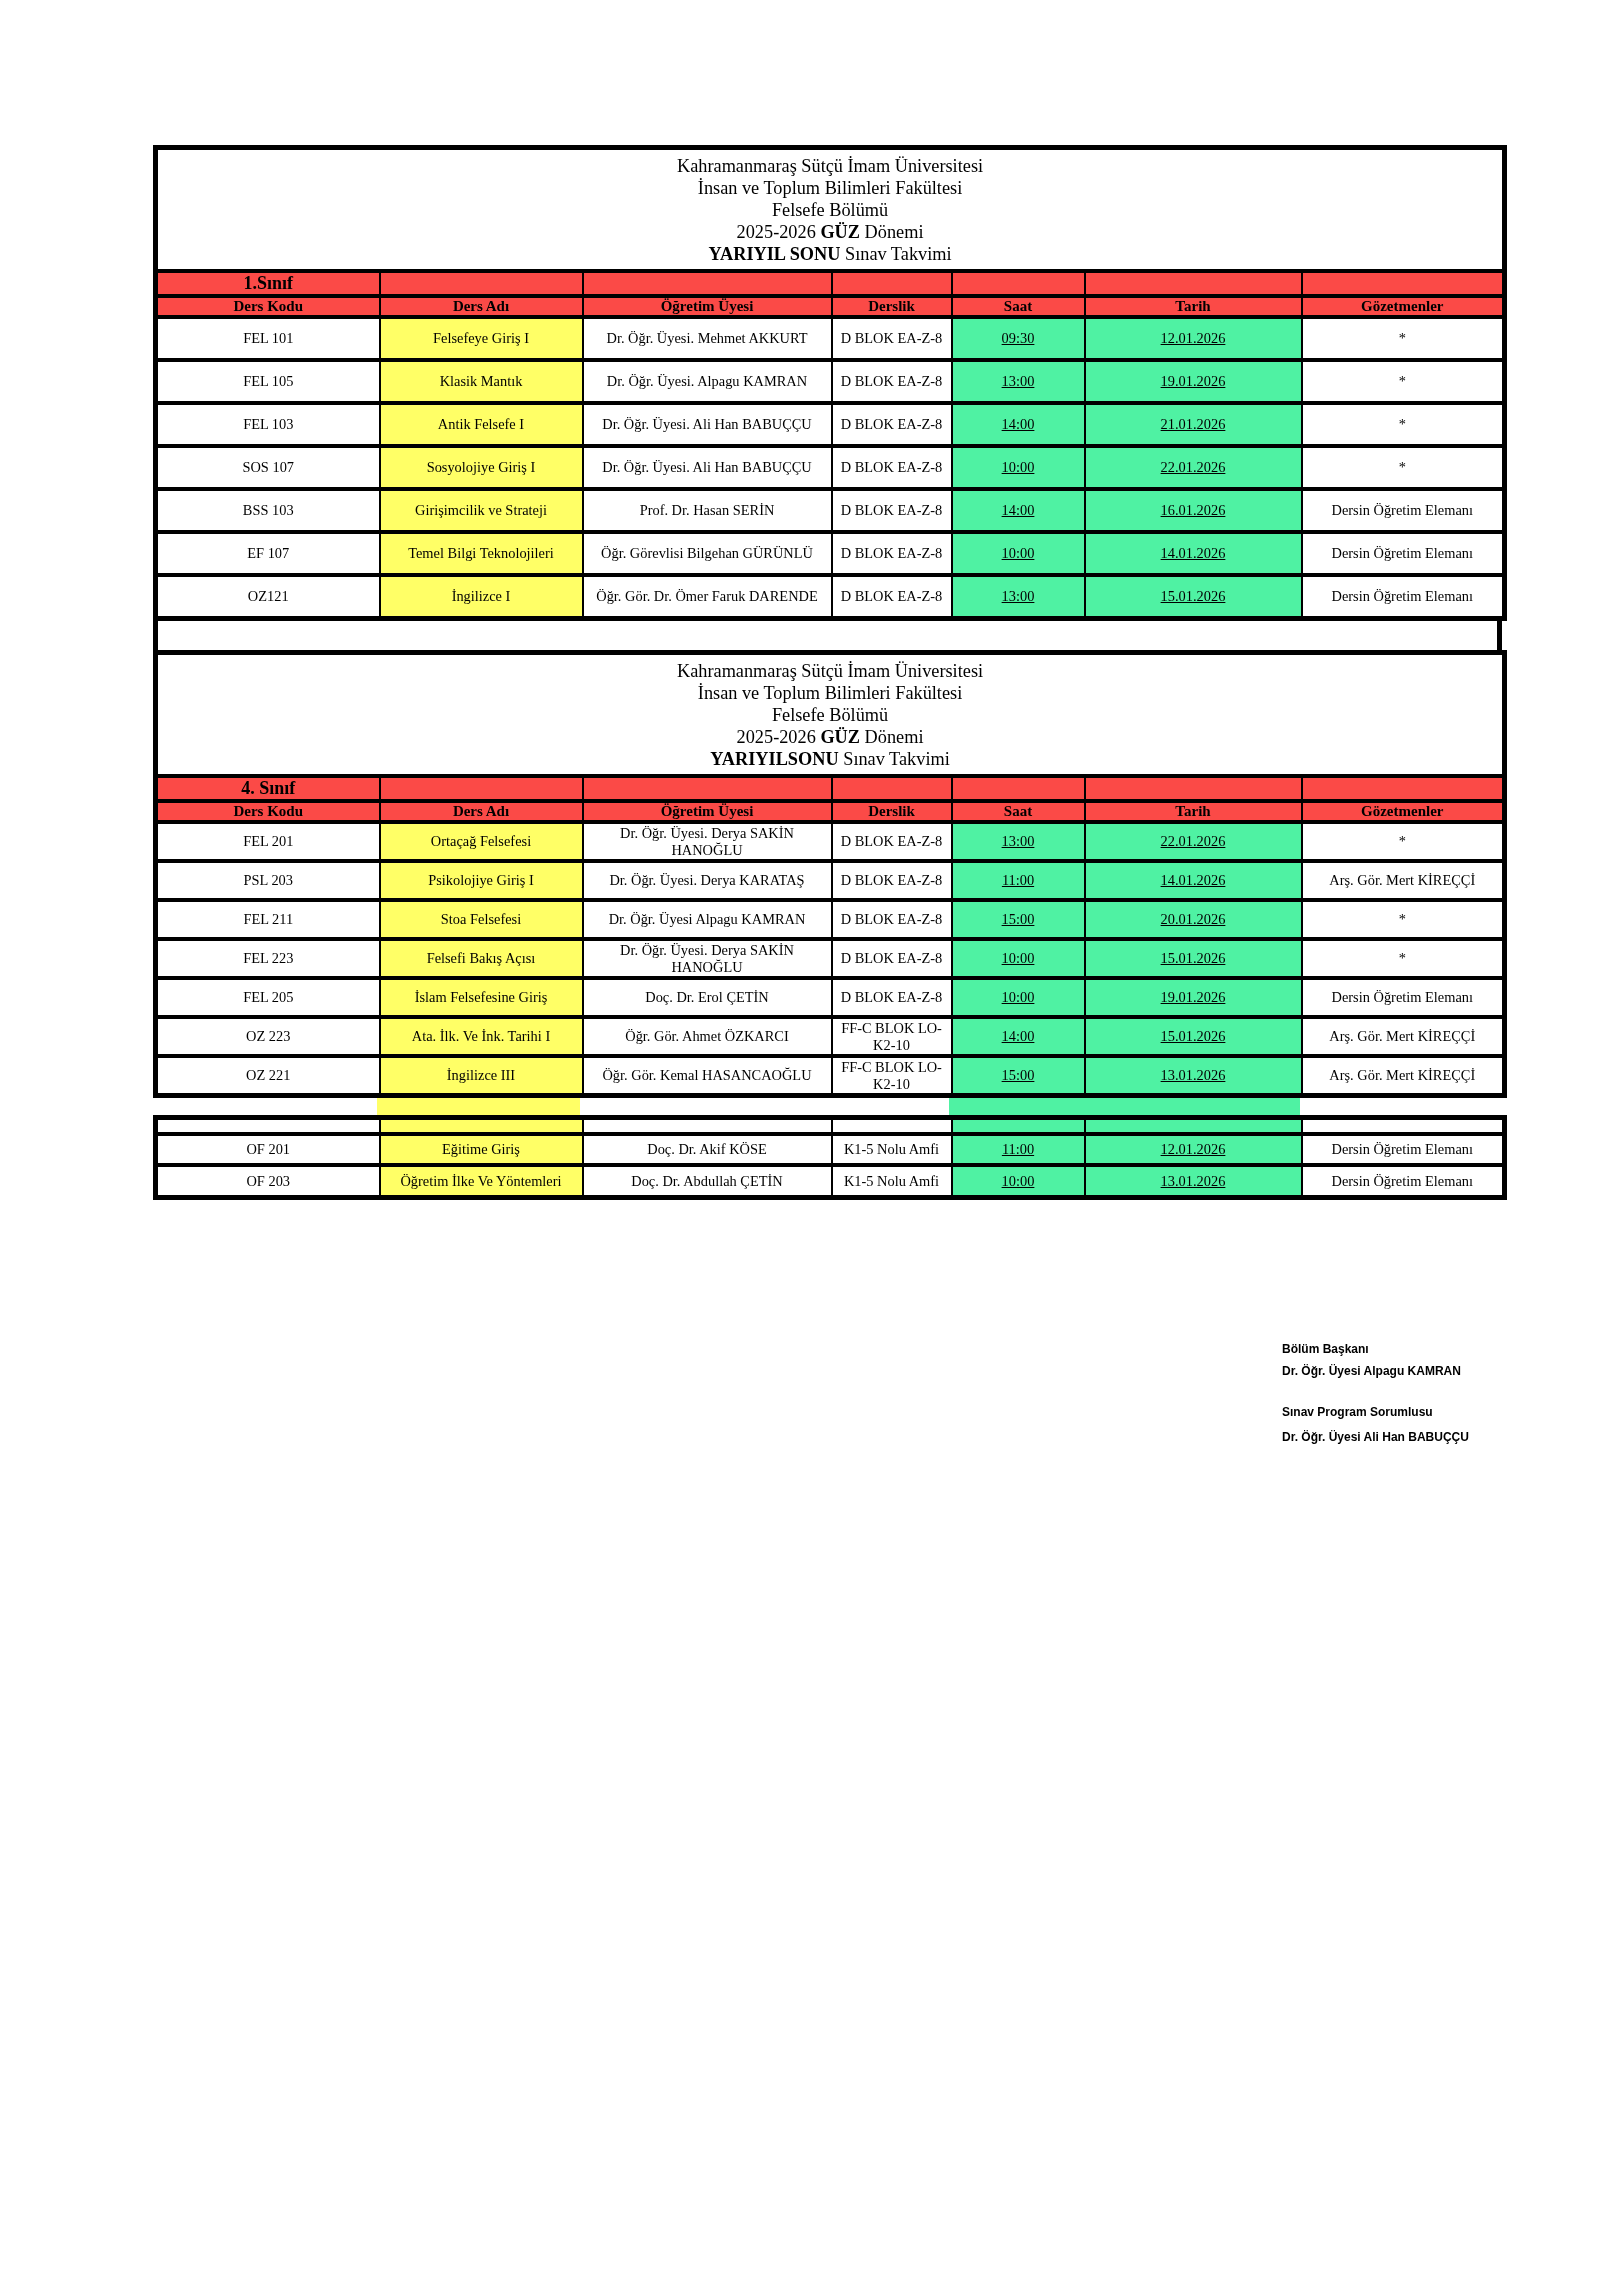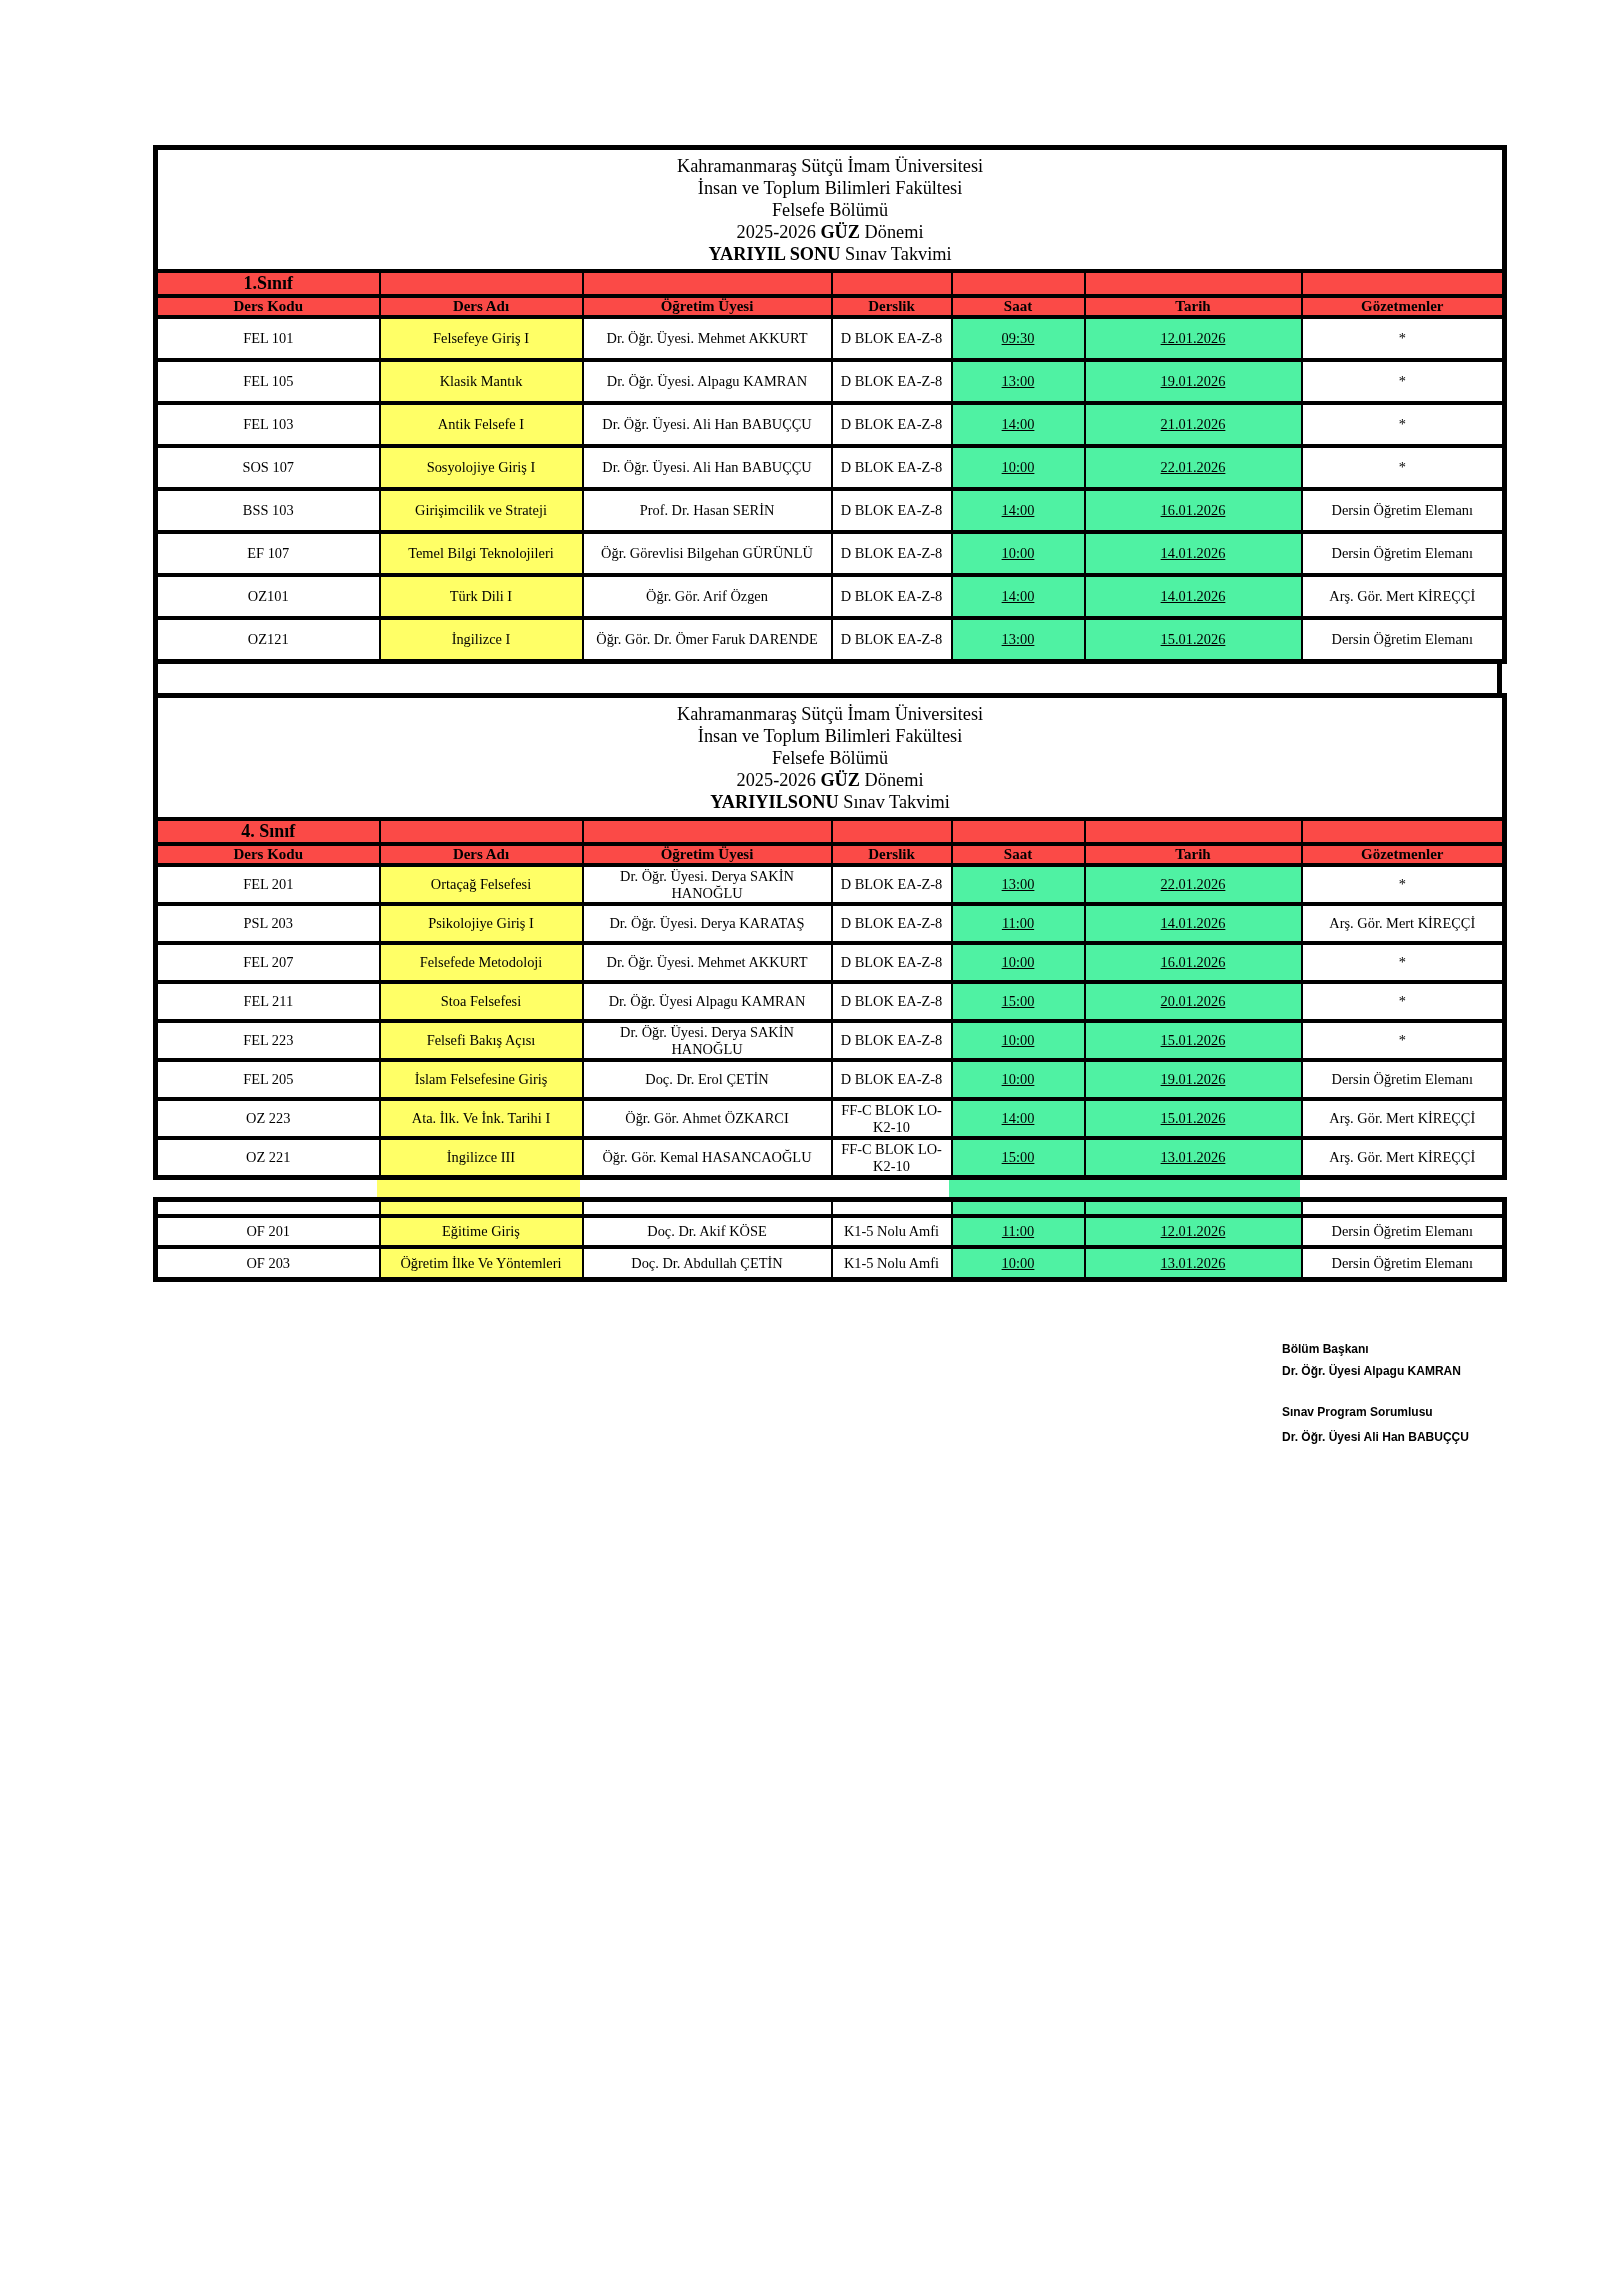--- a/index.html
+++ b/index.html
@@ -212,29 +212,20 @@
           <tr class="datarow">
             <td class="c-code">EF 107</td>
             <td class="c-name">Temel Bilgi Teknolojileri</td>
             <td class="c-inst">Öğr. Görevlisi Bilgehan GÜRÜNLÜ</td>
             <td class="c-room">D BLOK EA-Z-8</td>
             <td class="c-time">10:00</td>
             <td class="c-date">14.01.2026</td>
             <td class="c-proc">Dersin Öğretim Elemanı</td>
           </tr>
 
-          <tr class="datarow">
-            <td class="c-code">OZ101</td>
-            <td class="c-name">Türk Dili I</td>
-            <td class="c-inst">Öğr. Gör. Arif Özgen</td>
-            <td class="c-room">D BLOK EA-Z-8</td>
-            <td class="c-time">14:00</td>
-            <td class="c-date">14.01.2026</td>
-            <td class="c-proc">Arş. Gör. Mert KİREÇÇİ</td>
-          </tr>
 
           <tr class="datarow">
             <td class="c-code">OZ121</td>
             <td class="c-name">İngilizce I</td>
             <td class="c-inst">Öğr. Gör. Dr. Ömer Faruk DARENDE</td>
             <td class="c-room">D BLOK EA-Z-8</td>
             <td class="c-time">13:00</td>
             <td class="c-date">15.01.2026</td>
             <td class="c-proc">Dersin Öğretim Elemanı</td>
           </tr>
@@ -297,29 +288,20 @@
           <tr class="datarow">
             <td class="c-code">PSL 203</td>
             <td class="c-name">Psikolojiye Giriş I</td>
             <td class="c-inst">Dr. Öğr. Üyesi. Derya KARATAŞ</td>
             <td class="c-room">D BLOK EA-Z-8</td>
             <td class="c-time">11:00</td>
             <td class="c-date">14.01.2026</td>
             <td class="c-proc">Arş. Gör. Mert KİREÇÇİ</td>
           </tr>
 
-          <tr class="datarow">
-            <td class="c-code">FEL 207</td>
-            <td class="c-name">Felsefede Metodoloji</td>
-            <td class="c-inst">Dr. Öğr. Üyesi. Mehmet AKKURT</td>
-            <td class="c-room">D BLOK EA-Z-8</td>
-            <td class="c-time">10:00</td>
-            <td class="c-date">16.01.2026</td>
-            <td class="c-proc">*</td>
-          </tr>
 
           <tr class="datarow">
             <td class="c-code">FEL 211</td>
             <td class="c-name">Stoa Felsefesi</td>
             <td class="c-inst">Dr. Öğr. Üyesi Alpagu KAMRAN</td>
             <td class="c-room">D BLOK EA-Z-8</td>
             <td class="c-time">15:00</td>
             <td class="c-date">20.01.2026</td>
             <td class="c-proc">*</td>
           </tr>

